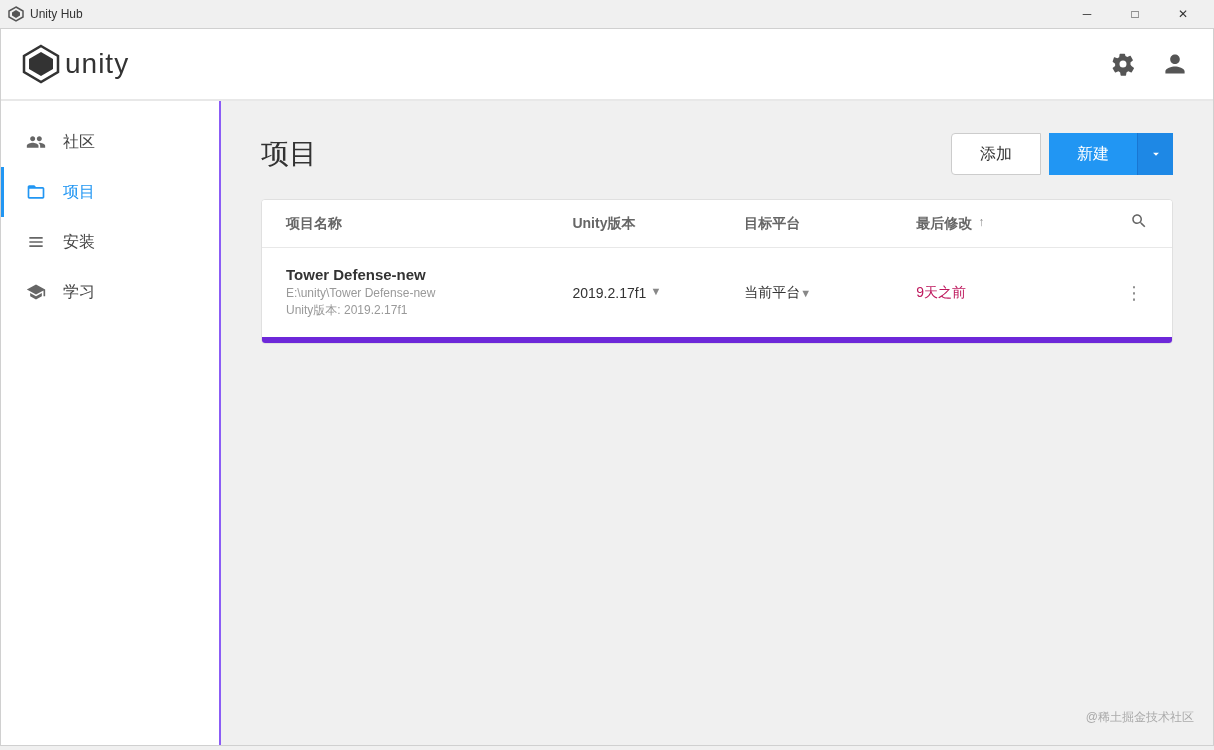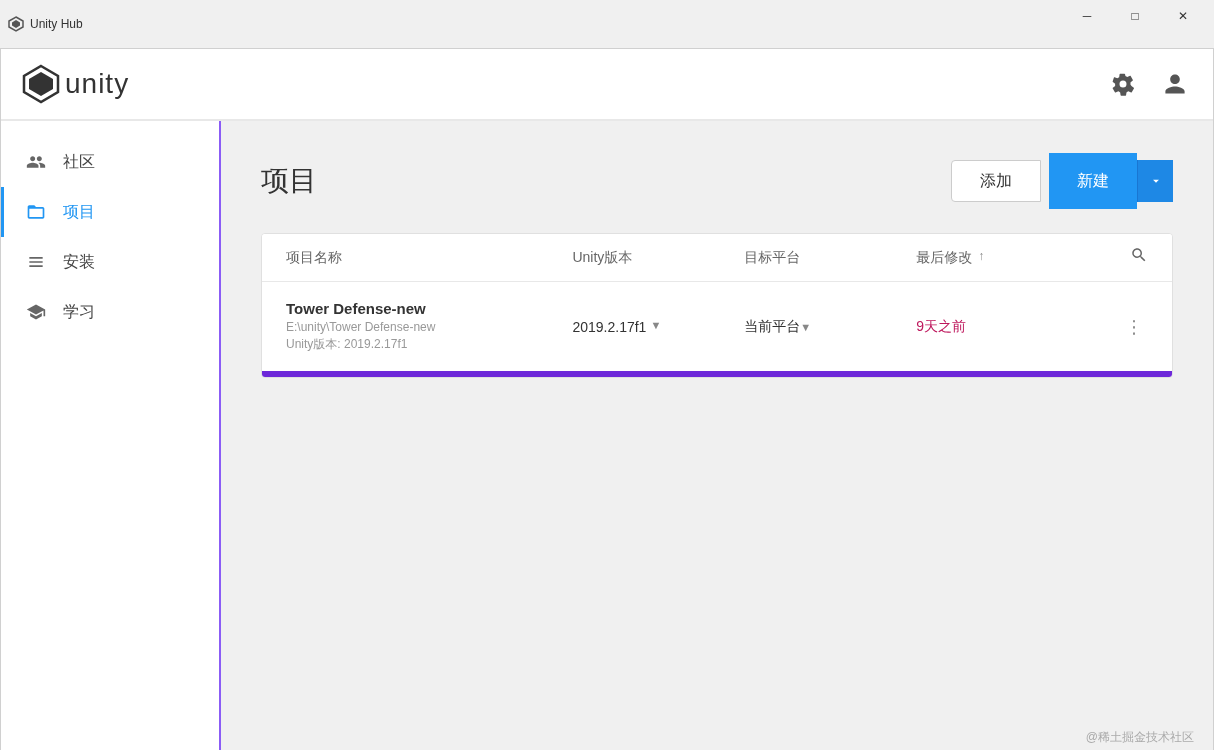--- a/index.html
+++ b/index.html
@@ -7,23 +7,24 @@
       font-family: "Microsoft YaHei", "PingFang SC", sans-serif;
       background: #f0f0f0;
       width: 1214px;
       height: 750px;
       overflow: hidden;
       position: relative;
     }
 
     
     .titlebar {
-      height: 48px;
+      height: 28px;
       background: #f0f0f0;
       display: flex;
+      align-items: center;
       justify-content: space-between;
       padding: 0 8px;
       user-select: none;
     }
     .titlebar-left {
       display: flex;
       align-items: center;
       gap: 6px;
       font-size: 12px;
       color: #333;
@@ -174,21 +175,21 @@
       height: 42px;
       background: #ffffff;
       border: 1px solid #ccc;
       border-radius: 4px 0 0 4px;
       font-size: 16px;
       color: #333;
       cursor: pointer;
     }
     .btn-new {
       padding: 0 28px;
-      height: 56px;
+      height: 42px;
       background: #2196f3;
       border: none;
       font-size: 16px;
       color: #fff;
       cursor: pointer;
       margin-left: 8px;
     }
     .btn-new-dropdown {
       width: 36px;
       height: 42px;
@@ -208,20 +209,21 @@
       border-radius: 4px;
       border: 1px solid #e0e0e0;
       overflow: hidden;
     }
     .table-header {
       display: flex;
       align-items: center;
       padding: 12px 24px;
       border-bottom: 1px solid #e8e8e8;
       background: #ffffff;
+      font-weight: bold;
     }
     .th-name {
       flex: 2.5;
       font-size: 14px;
       color: #666;
     }
     .th-unity {
       flex: 1.5;
       font-size: 14px;
       color: #666;
@@ -323,21 +325,21 @@
       justify-content: center;
       cursor: pointer;
       border-radius: 4px;
       color: #888;
       font-size: 18px;
     }
 
     
     .watermark {
       position: absolute;
-      bottom: 4px;
+      bottom: 24px;
       right: 20px;
       font-size: 12px;
       color: #aaa;
     }
 
     
     .sort-arrow {
       font-size: 12px;
       color: #888;
       margin-left: 2px;

